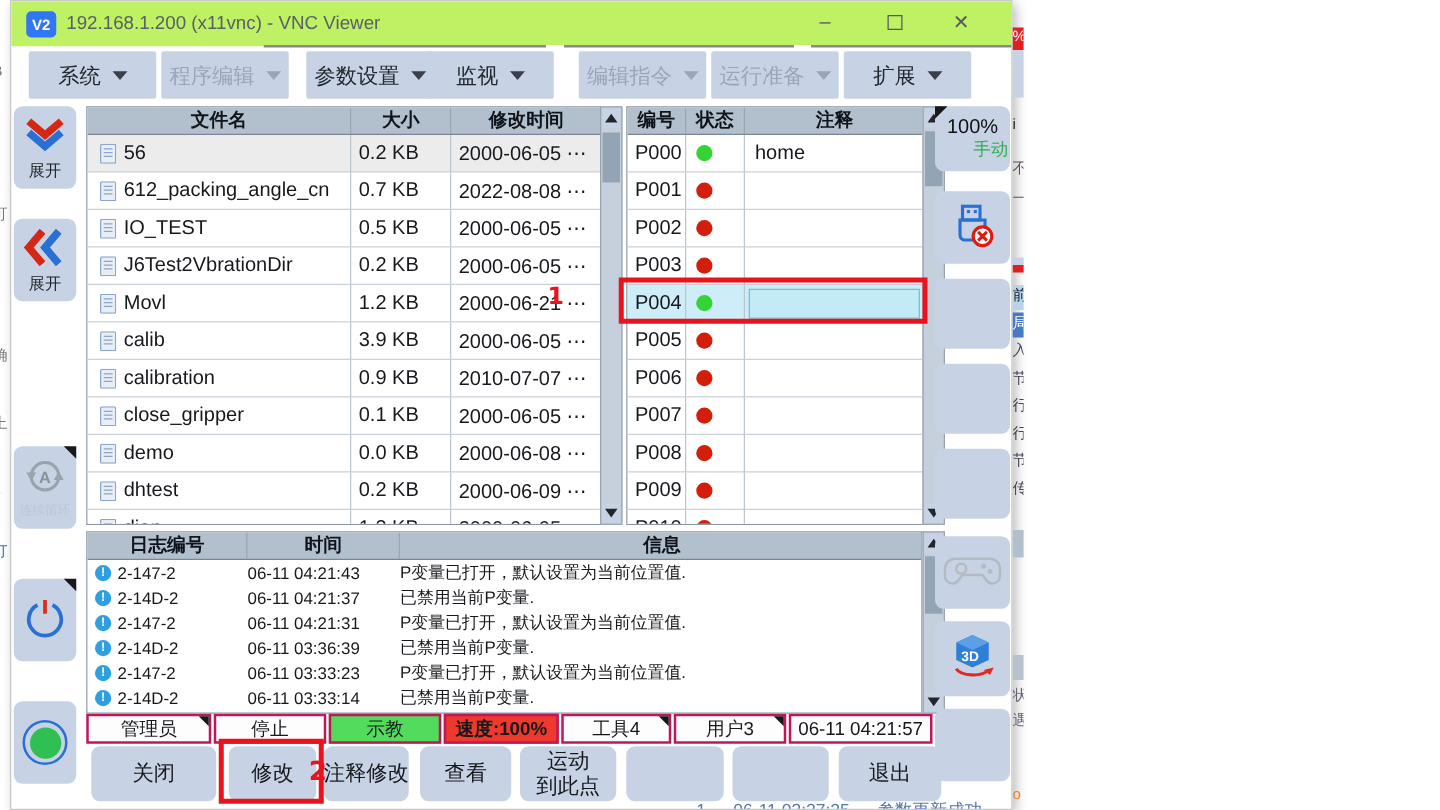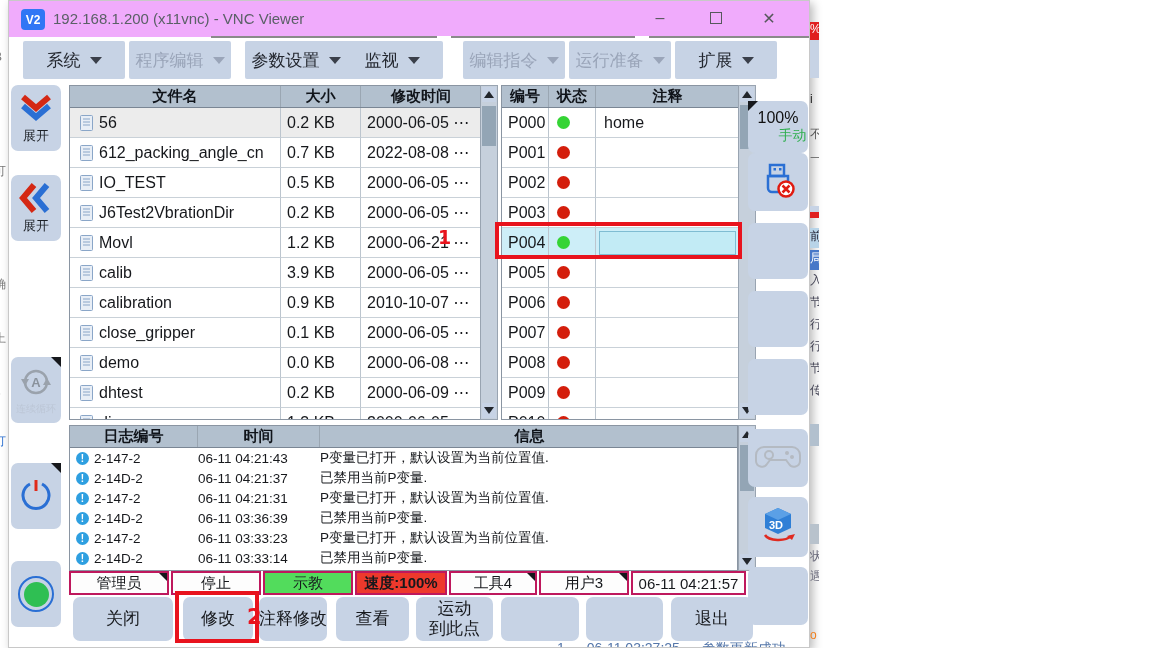--- a/index.html
+++ b/index.html
@@ -1,21 +1,21 @@
 <!DOCTYPE html>
 <html><head>
 <meta charset="utf-8">
 <style>
   * { margin:0; padding:0; box-sizing:border-box; }
   body { width:1152px; height:648px; background:#ffffff; font-family:"Liberation Sans","DejaVu Sans",sans-serif; overflow:hidden; position:relative; color:#16181c; }
 
   
   #vnc-window { position:absolute; left:8px; top:0; width:802px; height:648px; background:#fff;
                 border:1px solid #c8c8c8; box-shadow:3px 3px 9px rgba(0,0,0,.28); overflow:hidden; }
-  #titlebar { position:absolute; left:0; top:0; width:100%; height:36px; background:#f0abfc; }
+  #titlebar { position:absolute; left:0; top:0; width:100%; height:36px; background:#bef264; }
   #vnc-logo { position:absolute; left:12px; top:8px; width:24px; height:21px; background:#3076f5; color:#fff;
               border-radius:4px; font-weight:bold; font-size:12px; display:flex; align-items:center; justify-content:center; }
   #title-text { position:absolute; left:44px; top:9px; font-size:15px; color:#5a6066; white-space:nowrap; }
   .win-ctrl { position:absolute; top:2px; width:36px; height:30px; display:flex; align-items:center; justify-content:center;
               color:#56585c; font-size:16px; cursor:default; }
   #btn-min { left:633px; }
   #btn-max { left:689px; }
   #btn-close { left:742px; }
   #max-glyph { width:12px; height:12px; border:1.6px solid #56585c; }
   #content-top-line { position:absolute; left:202px; top:35px; width:600px; height:2px;
@@ -297,21 +297,21 @@
               <svg width="13" height="16">
                 <rect x="0.5" y="0.5" width="12" height="15" rx="1" fill="#e8eef6" stroke="#8aa6c8"></rect>
                 <line x1="3" y1="4" x2="10" y2="4" stroke="#8aa6c8"></line>
                 <line x1="3" y1="7" x2="10" y2="7" stroke="#8aa6c8"></line>
                 <line x1="3" y1="10" x2="10" y2="10" stroke="#8aa6c8"></line>
               </svg>
             </span>
             <span class="fname">calibration</span>
           </div>
           <div class="cell-pad">0.9 KB</div>
-          <div class="cell-pad">2010-10-07 ⋯</div>
+          <div class="cell-pad">2010-07-07 ⋯</div>
         </div>
         <div class="frow">
           <div class="cell-pad">
             <span class="doc-wrap">
               <svg width="13" height="16">
                 <rect x="0.5" y="0.5" width="12" height="15" rx="1" fill="#e8eef6" stroke="#8aa6c8"></rect>
                 <line x1="3" y1="4" x2="10" y2="4" stroke="#8aa6c8"></line>
                 <line x1="3" y1="7" x2="10" y2="7" stroke="#8aa6c8"></line>
                 <line x1="3" y1="10" x2="10" y2="10" stroke="#8aa6c8"></line>
               </svg>
@@ -556,21 +556,21 @@
   <div class="bot-btn" style="left:64px;width:100px">关闭</div>
   <div class="bot-btn" style="left:174px;width:70px">修改</div>
   <div class="bot-btn" style="left:250px;width:68px">注释修改</div>
   <div class="bot-btn" style="left:327px;width:73px">查看</div>
   <div class="bot-btn" style="left:407px;width:77px">运动
 到此点</div>
   <div class="bot-btn" style="left:492px;width:78px"></div>
   <div class="bot-btn" style="left:577px;width:77px"></div>
   <div class="bot-btn" style="left:662px;width:82px">退出</div>
 
-  <div class="rp-btn corner-tl" style="top:100px;height:52px">
+  <div class="rp-btn corner-tl" style="top:84px;height:52px">
     <span id="rp-speed-pct">100%</span>
     <span id="rp-speed-mode">手动</span>
   </div>
   <div class="rp-btn" style="top:152px;height:58px">
     <span><svg width="34" height="36" viewBox="0 0 34 36">
       <rect x="9" y="3" width="14" height="11" fill="none" stroke="#2a6fd4" stroke-width="2.5"></rect>
       <rect x="12.5" y="6" width="2.5" height="2.5" fill="#2a6fd4"></rect>
           <rect x="18" y="6" width="2.5" height="2.5" fill="#2a6fd4"></rect>
       <path d="M7 14 h20 v12 a4 4 0 0 1 -4 4 h-12 a4 4 0 0 1 -4 -4 z" fill="none" stroke="#2a6fd4" stroke-width="2.5"></path>
       <circle cx="25" cy="27" r="7.5" fill="#fff" stroke="#e01a10" stroke-width="2.5"></circle>

